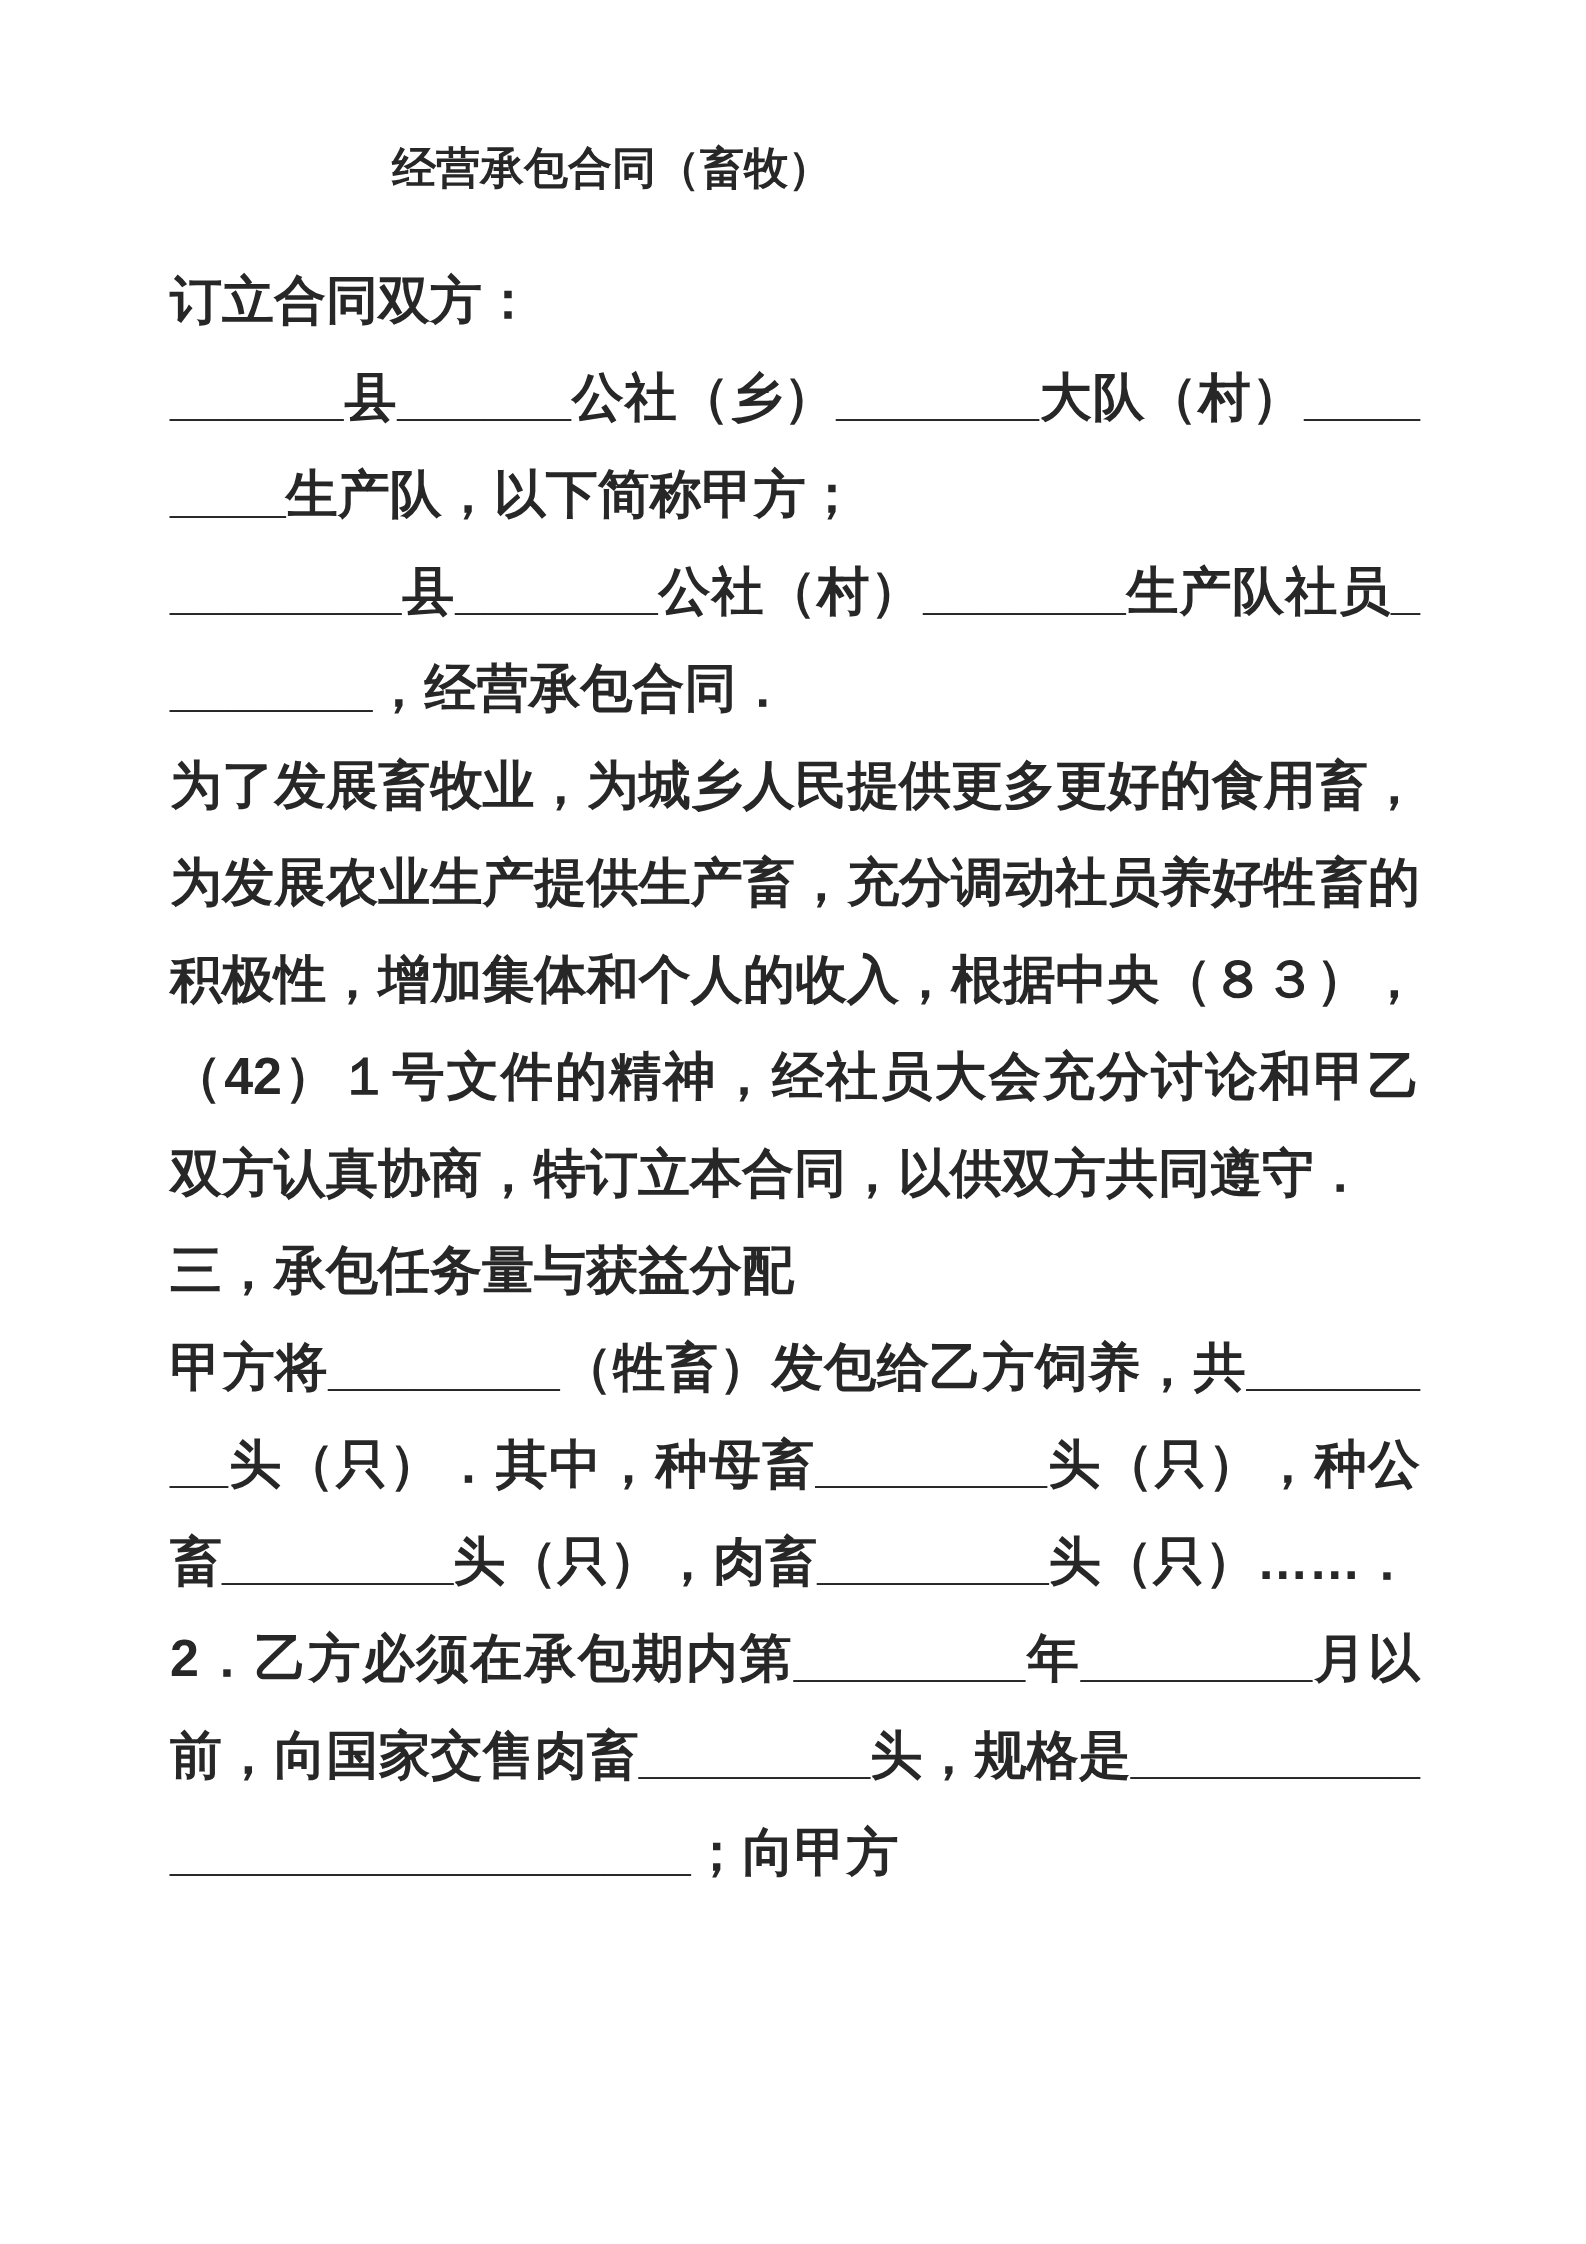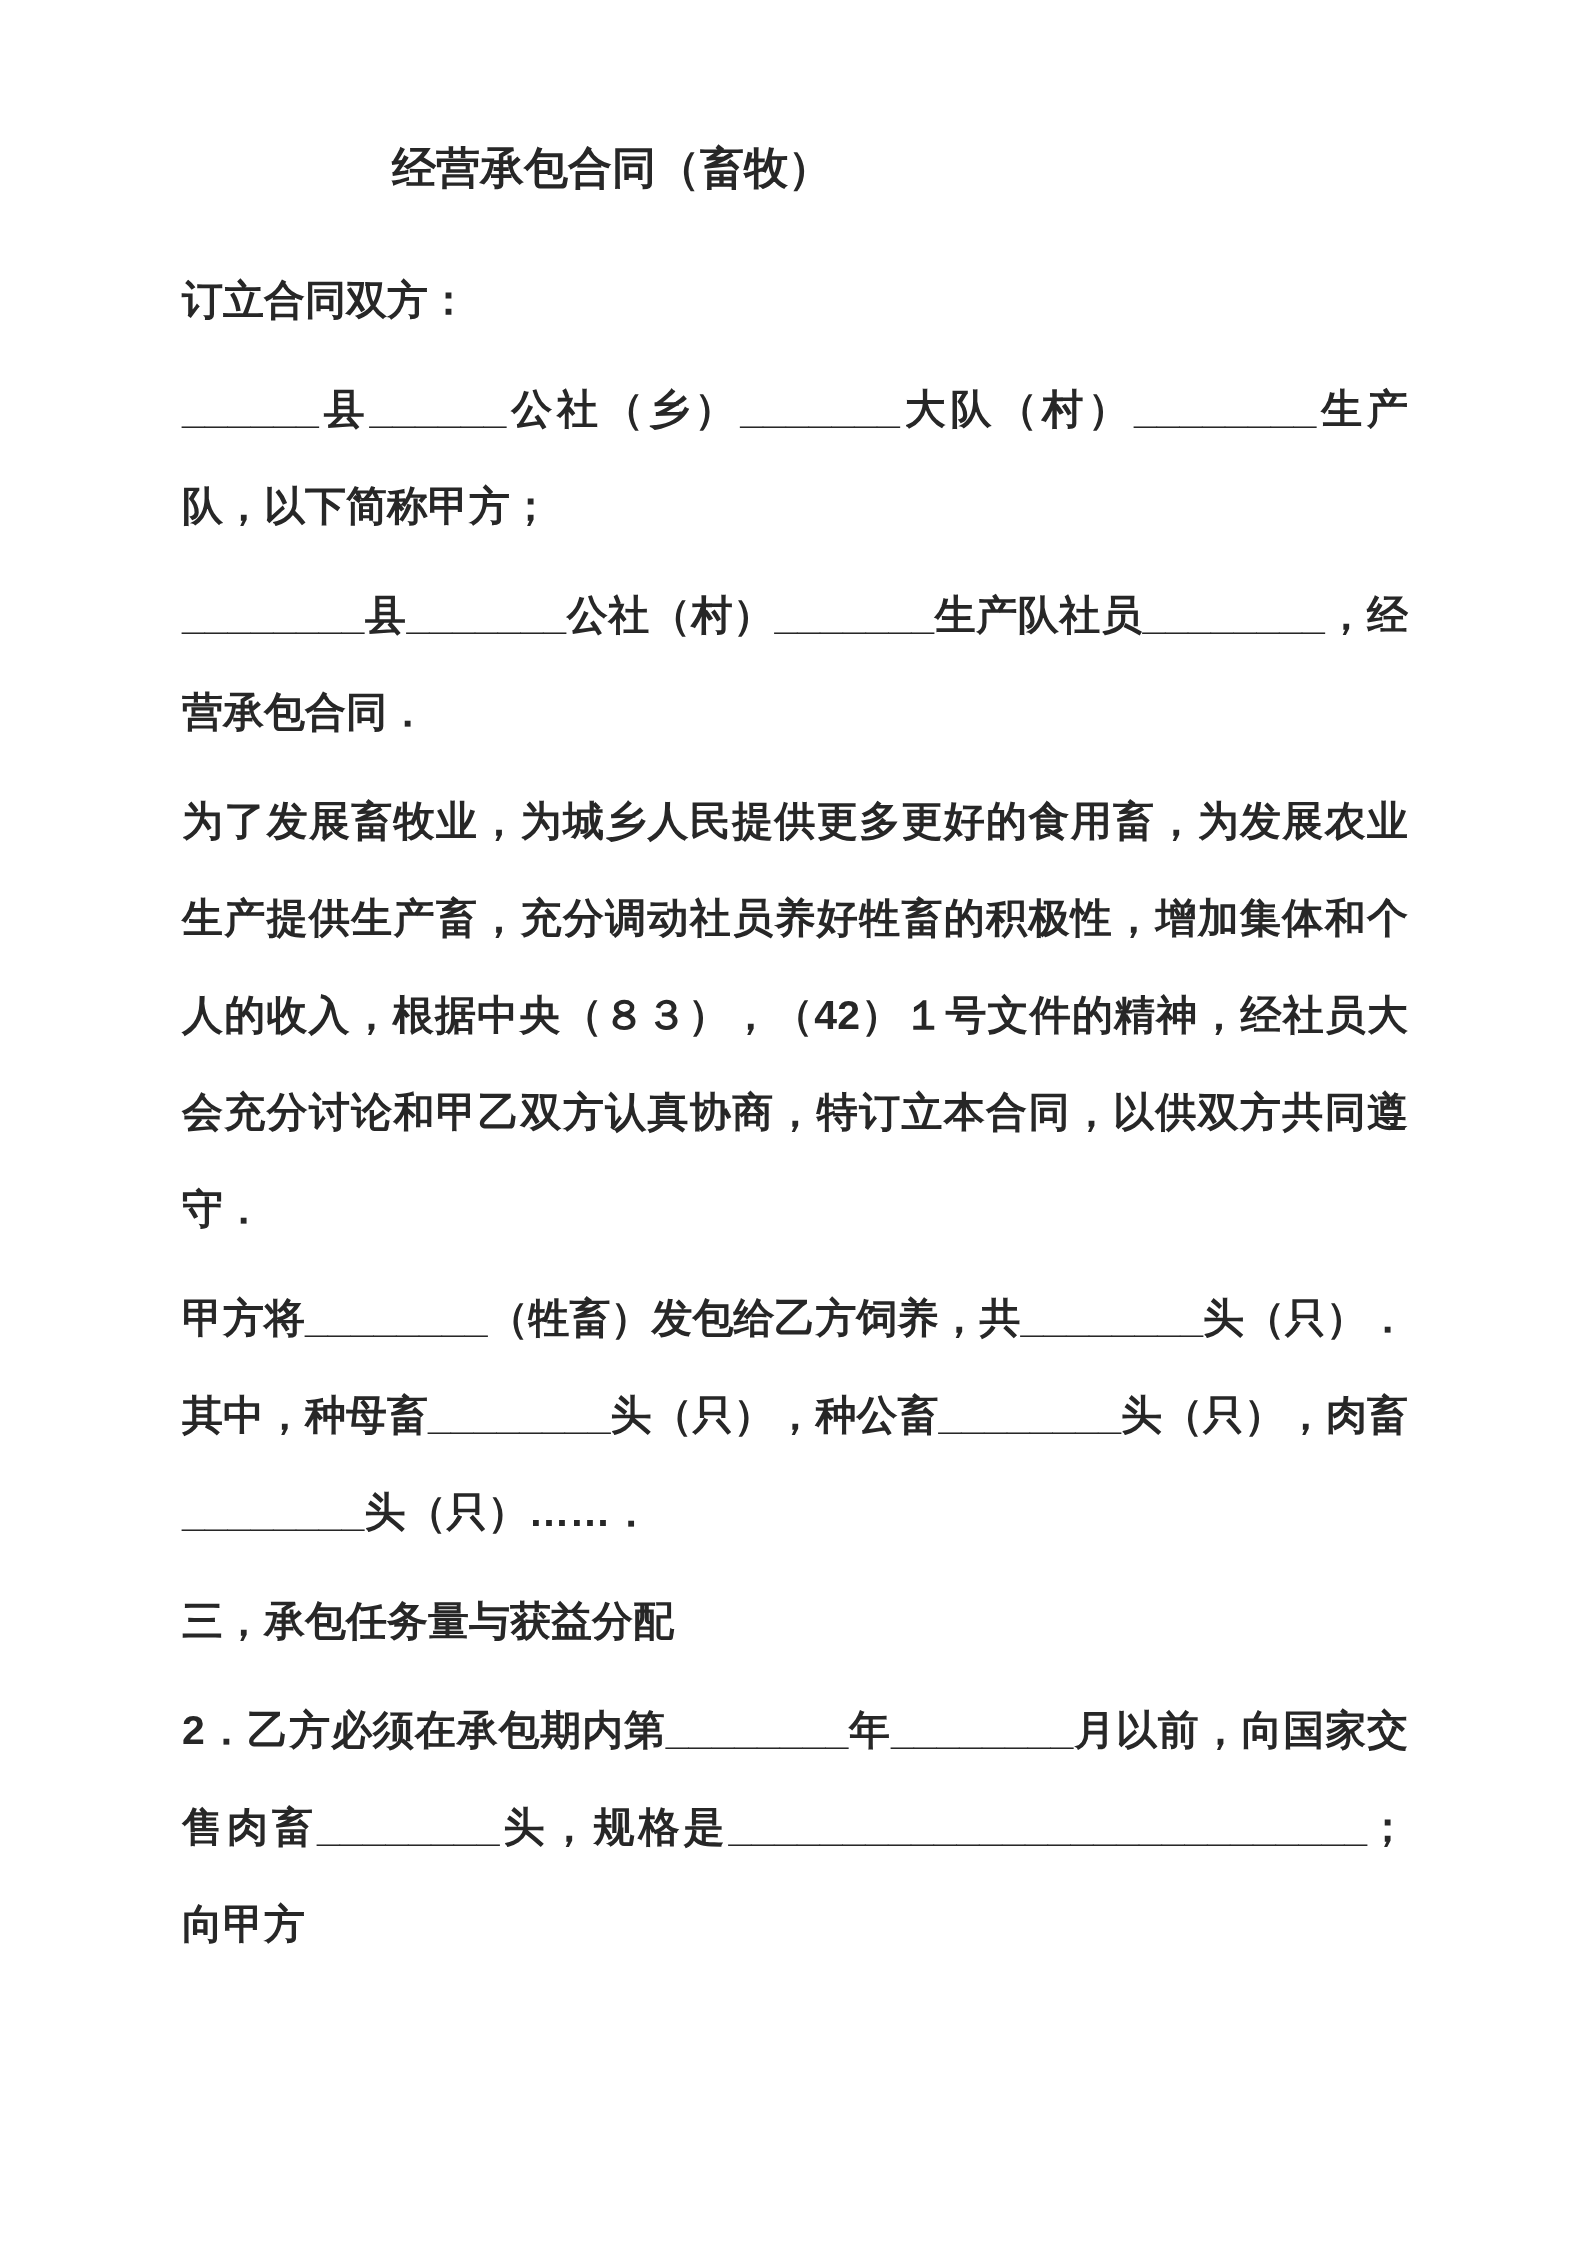--- a/index.html
+++ b/index.html
@@ -19,39 +19,39 @@
   }
   .doc-title {
     font-size: 44px;
     line-height: 56px;
     font-weight: 700;
     margin: 0 0 16px 222px;
     white-space: nowrap;
   }
   .doc-body { margin-top: 56px; }
   .doc-body p {
-    margin: 12px;
-    font-size: 41px;
+    margin: 0;
+    font-size: 52px;
     line-height: 97px;
     font-weight: 700;
     text-align: justify;
     word-break: break-all;
     overflow-wrap: anywhere;
   }
 </style>
 </head>
 <body>
 
 <div class="page">
 
   <h1 class="doc-title">经营承包合同（畜牧）</h1>
 
   <div class="doc-body">
     <p>订立合同双方：</p>
     <p>______县______公社（乡）_______大队（村）________生产队，以下简称甲方；</p>
     <p>________县_______公社（村）_______生产队社员________，经营承包合同．</p>
     <p>为了发展畜牧业，为城乡人民提供更多更好的食用畜，为发展农业生产提供生产畜，充分调动社员养好牲畜的积极性，增加集体和个人的收入，根据中央（８３），（42）１号文件的精神，经社员大会充分讨论和甲乙双方认真协商，特订立本合同，以供双方共同遵守．</p>
+    <p>三，承包任务量与获益分配</p>
     <p>甲方将________（牲畜）发包给乙方饲养，共________头（只）．其中，种母畜________头（只），种公畜________头（只），肉畜________头（只）……．</p>
-    <p>三，承包任务量与获益分配</p>
     <p>2．乙方必须在承包期内第________年________月以前，向国家交售肉畜________头，规格是____________________________；向甲方</p>
   </div>
 
 </div>
 
 </body></html>

